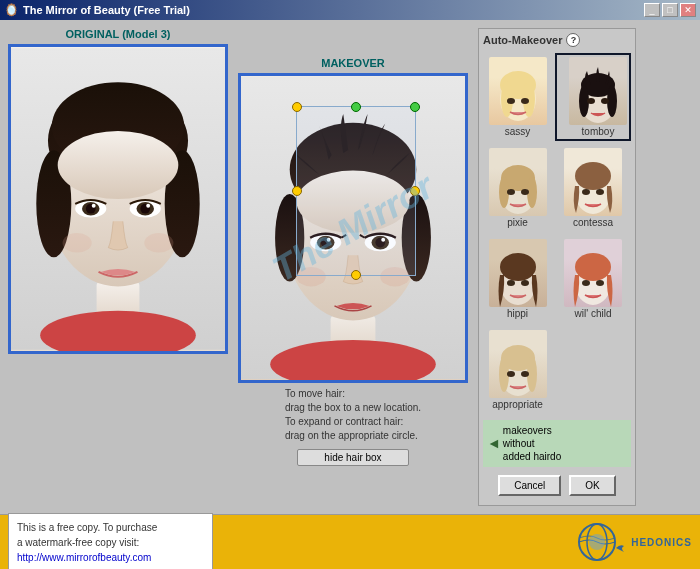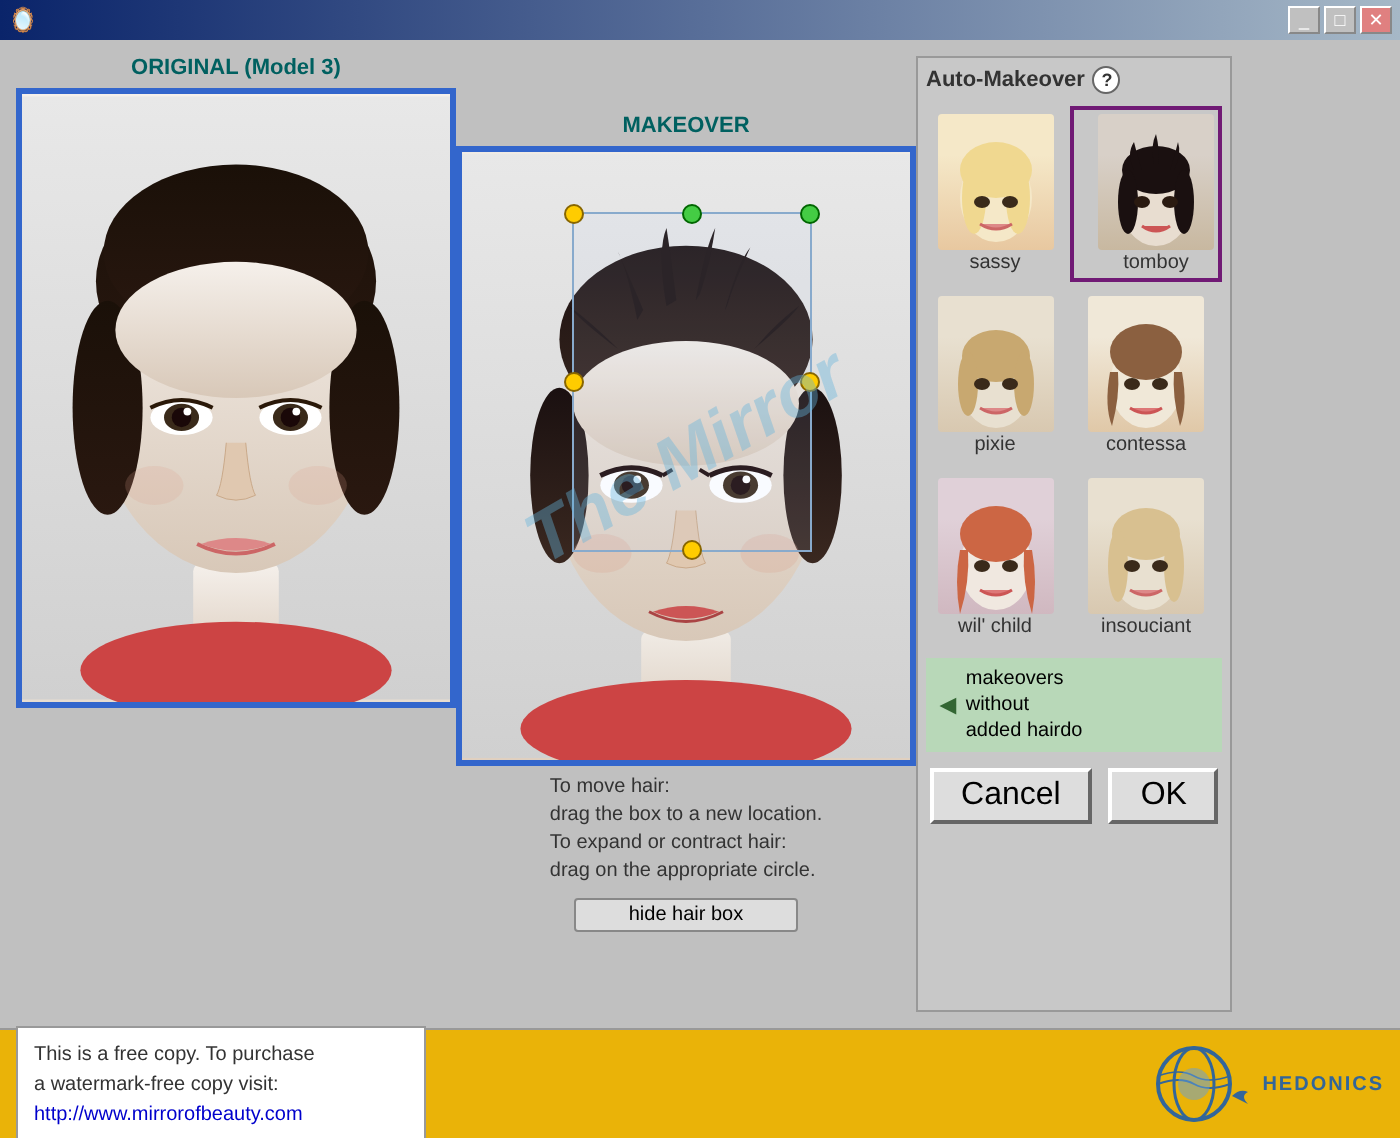--- a/index.html
+++ b/index.html
@@ -166,20 +166,21 @@
       background: #ddd;
       font-size: 10px;
       cursor: pointer;
       border-radius: 2px;
     }
 
     
     #panels-area {
       display: flex;
       flex-direction: row;
+      gap: 10px;
       flex: 1;
     }
 
     #makeover-area {
       display: flex;
       flex-direction: column;
       align-items: center;
       margin-top: 29px;
     }
 
@@ -228,21 +229,21 @@
     }
     .style-item {
       display: flex;
       flex-direction: column;
       align-items: center;
       cursor: pointer;
       padding: 2px;
       border: 2px solid transparent;
     }
     .style-item.selected {
-      border: 2px solid #701a75;
+      border: 2px solid #0f172a;
       padding-left: 12px;
     }
     .style-thumb {
       width: 58px;
       height: 68px;
       overflow: hidden;
       background: #ddd;
       position: relative;
       border-radius: 2px;
     }
@@ -281,21 +282,21 @@
       margin-top: 6px;
     }
     .dialog-btn {
       padding: 3px 14px;
       background: #ddd;
       border: 2px solid;
       border-top-color: #fff;
       border-left-color: #fff;
       border-bottom-color: #666;
       border-right-color: #666;
-      font-size: 16px;
+      font-size: 10px;
       cursor: pointer;
     }
 
     
     #bottom-bar {
       position: absolute;
       bottom: 0;
       left: 0;
       right: 0;
       height: 55px;
@@ -347,20 +348,21 @@
     .insouciant-bg { background: linear-gradient(180deg, #e8e0d0 30%, #d8c8b0 100%); }
     .wildcard-bg { background: linear-gradient(180deg, #c8d8c0 30%, #b8c8a8 100%); }
 
   </style>
 </head>
 <body>
 
 <div id="title-bar">
   <div id="title-bar-left">
     <span style="font-size:12px;">🪞</span>
+    <span id="title-text">The Mirror of Beauty (Free Trial)</span>
   </div>
   <div id="window-controls">
     <div class="win-btn">_</div>
     <div class="win-btn">□</div>
     <div class="win-btn" style="background:#e08080;">✕</div>
   </div>
 </div>
 
 <div id="main-content">
   <div id="panels-area">
@@ -577,20 +579,34 @@
               <path d="M11 38 Q8 55 12 65 Q16 50 15 38" fill="#8b6040"></path>
               <path d="M47 38 Q50 55 46 65 Q42 50 43 38" fill="#8b6040"></path>
               <ellipse cx="22" cy="44" rx="4" ry="3" fill="#3a2a1a"></ellipse>
               <ellipse cx="36" cy="44" rx="4" ry="3" fill="#3a2a1a"></ellipse>
               <path d="M21 56 Q29 61 37 56" stroke="#cc5555" stroke-width="1.5" fill="#dd7777"></path>
             </svg>
           </div>
           <span class="style-label">contessa</span>
         </div>
 
+        <div class="style-item">
+          <div class="style-thumb hippi-bg">
+            <svg viewBox="0 0 58 68" class="thumb-face">
+              <ellipse cx="29" cy="44" rx="18" ry="22" fill="#e8ddd0"></ellipse>
+              <ellipse cx="29" cy="28" rx="18" ry="14" fill="#5a3820"></ellipse>
+              <path d="M11 36 Q8 52 11 68 Q16 52 15 36" fill="#5a3820"></path>
+              <path d="M47 36 Q50 52 47 68 Q42 52 43 36" fill="#5a3820"></path>
+              <ellipse cx="22" cy="44" rx="4" ry="3" fill="#3a2a1a"></ellipse>
+              <ellipse cx="36" cy="44" rx="4" ry="3" fill="#3a2a1a"></ellipse>
+              <path d="M21 56 Q29 61 37 56" stroke="#cc6666" stroke-width="1.5" fill="#dd8888"></path>
+            </svg>
+          </div>
+          <span class="style-label">hippi</span>
+        </div>
 
         <div class="style-item">
           <div class="style-thumb wilchild-bg">
             <svg viewBox="0 0 58 68" class="thumb-face">
               <ellipse cx="29" cy="44" rx="18" ry="22" fill="#f0e8e0"></ellipse>
               <ellipse cx="29" cy="28" rx="18" ry="14" fill="#cc6644"></ellipse>
               <path d="M11 36 Q8 52 11 68 Q16 52 15 36" fill="#cc6644"></path>
               <path d="M47 36 Q50 52 47 68 Q42 52 43 36" fill="#cc6644"></path>
               <ellipse cx="22" cy="44" rx="4" ry="3" fill="#3a2a1a"></ellipse>
               <ellipse cx="36" cy="44" rx="4" ry="3" fill="#3a2a1a"></ellipse>
@@ -605,21 +621,21 @@
             <svg viewBox="0 0 58 68" class="thumb-face">
               <ellipse cx="29" cy="44" rx="18" ry="22" fill="#e8e0d0"></ellipse>
               <ellipse cx="29" cy="28" rx="17" ry="13" fill="#d8c090"></ellipse>
               <ellipse cx="15" cy="44" rx="5" ry="18" fill="#d8c090"></ellipse>
               <ellipse cx="43" cy="44" rx="5" ry="18" fill="#d8c090"></ellipse>
               <ellipse cx="22" cy="44" rx="4" ry="3" fill="#3a2a1a"></ellipse>
               <ellipse cx="36" cy="44" rx="4" ry="3" fill="#3a2a1a"></ellipse>
               <path d="M21 56 Q29 61 37 56" stroke="#cc6666" stroke-width="1.5" fill="#dd8888"></path>
             </svg>
           </div>
-          <span class="style-label">insouciant</span>
+          <span class="style-label">appropriate</span>
         </div>
 
 
       </div>
 
       <button id="makeover-no-hair-btn">
         <span class="arrow-left">◄</span>
         <span style="font-size:10px; line-height:1.3;">makeovers<br>without<br>added hairdo</span>
       </button>
 

